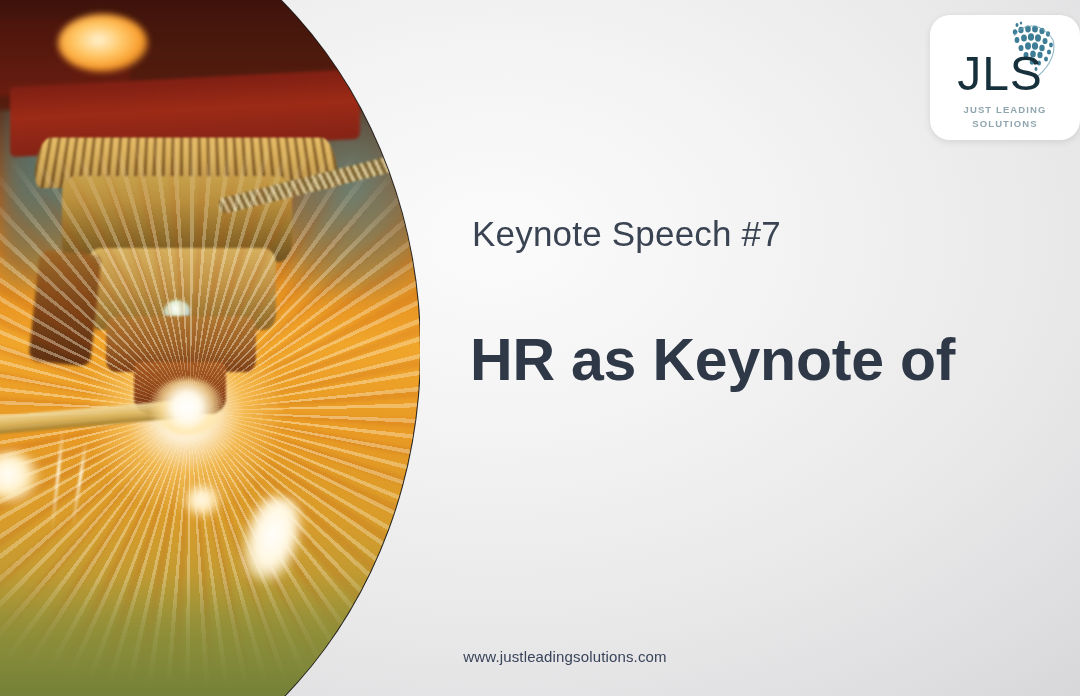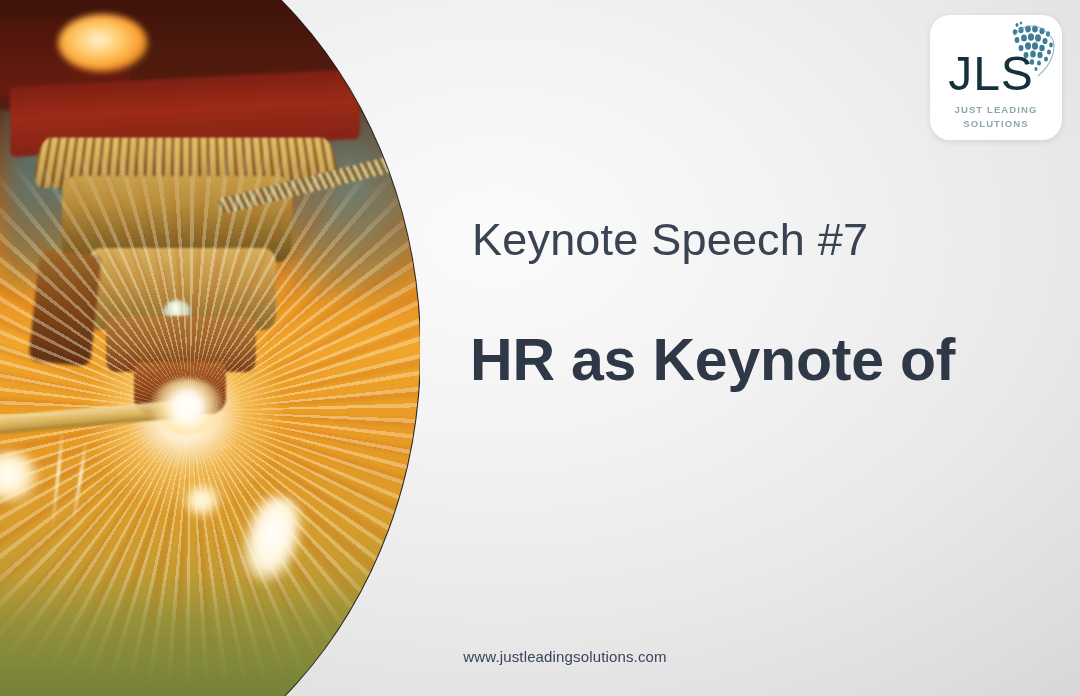--- a/index.html
+++ b/index.html
@@ -192,21 +192,21 @@
     position: absolute; left: -20px; top: 574px; width: 470px; height: 130px;
     background: linear-gradient(180deg, rgba(125,140,60,0.0) 0%, rgba(120,135,58,0.45) 40%, rgba(108,124,52,0.6) 100%);
     filter: blur(7px);
   }
 
   
   .kicker {
     position: absolute;
     left: 472px;
     top: 214px;
-    font-size: 45px;
+    font-size: 35px;
     font-weight: 400;
     letter-spacing: .2px;
     color: #3a4352;
     white-space: nowrap;
   }
   .headline {
     position: absolute;
     left: 470px;
     top: 286px;
     width: 560px;
@@ -230,21 +230,21 @@
     margin-left: 20px;
   }
   
   .footer-url span { display: inline-block; transform: translateX(15px); }
 
   
   .logo-card {
     position: absolute;
     left: 930px;
     top: 15px;
-    width: 132px;
+    width: 150px;
     height: 125px;
     background: #ffffff;
     border-radius: 20px;
     box-shadow: 0 2px 7px rgba(0,0,0,0.10);
   }
   .logo-jls {
     position: absolute;
     left: 0; right: 0;
     top: 31px;
     text-align: center;

